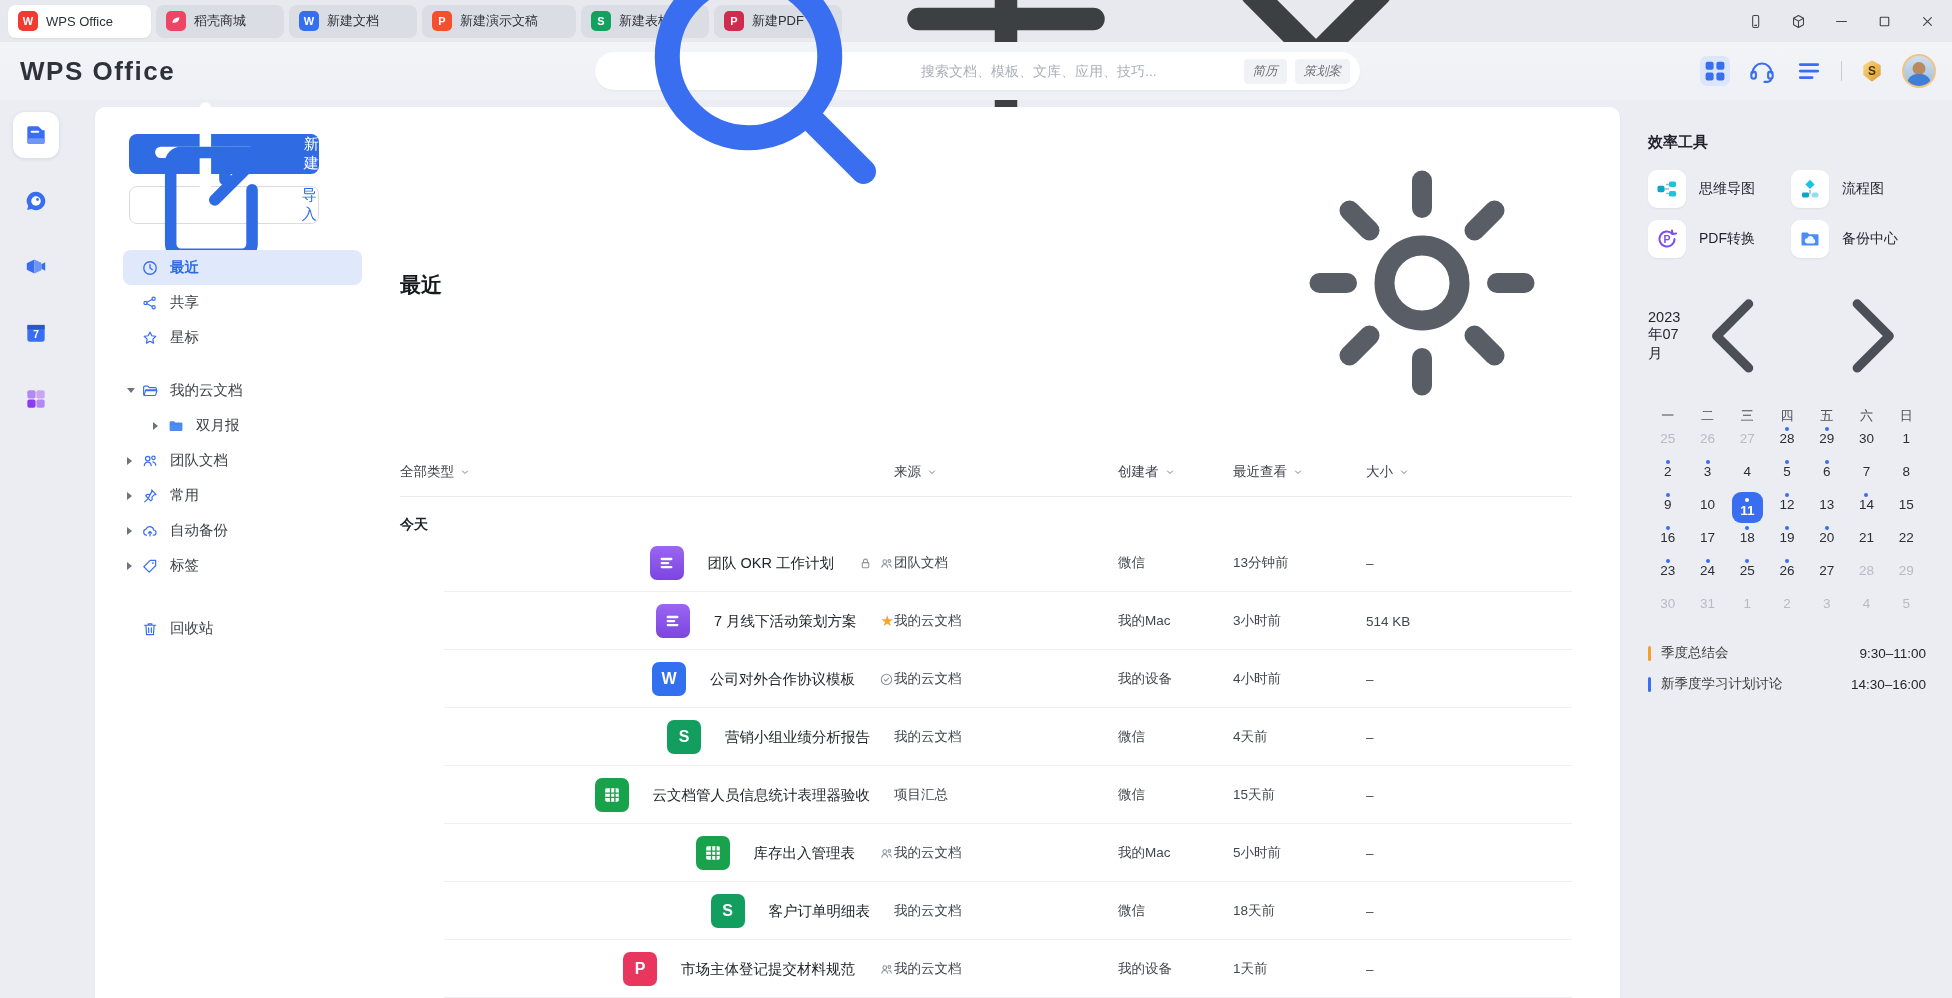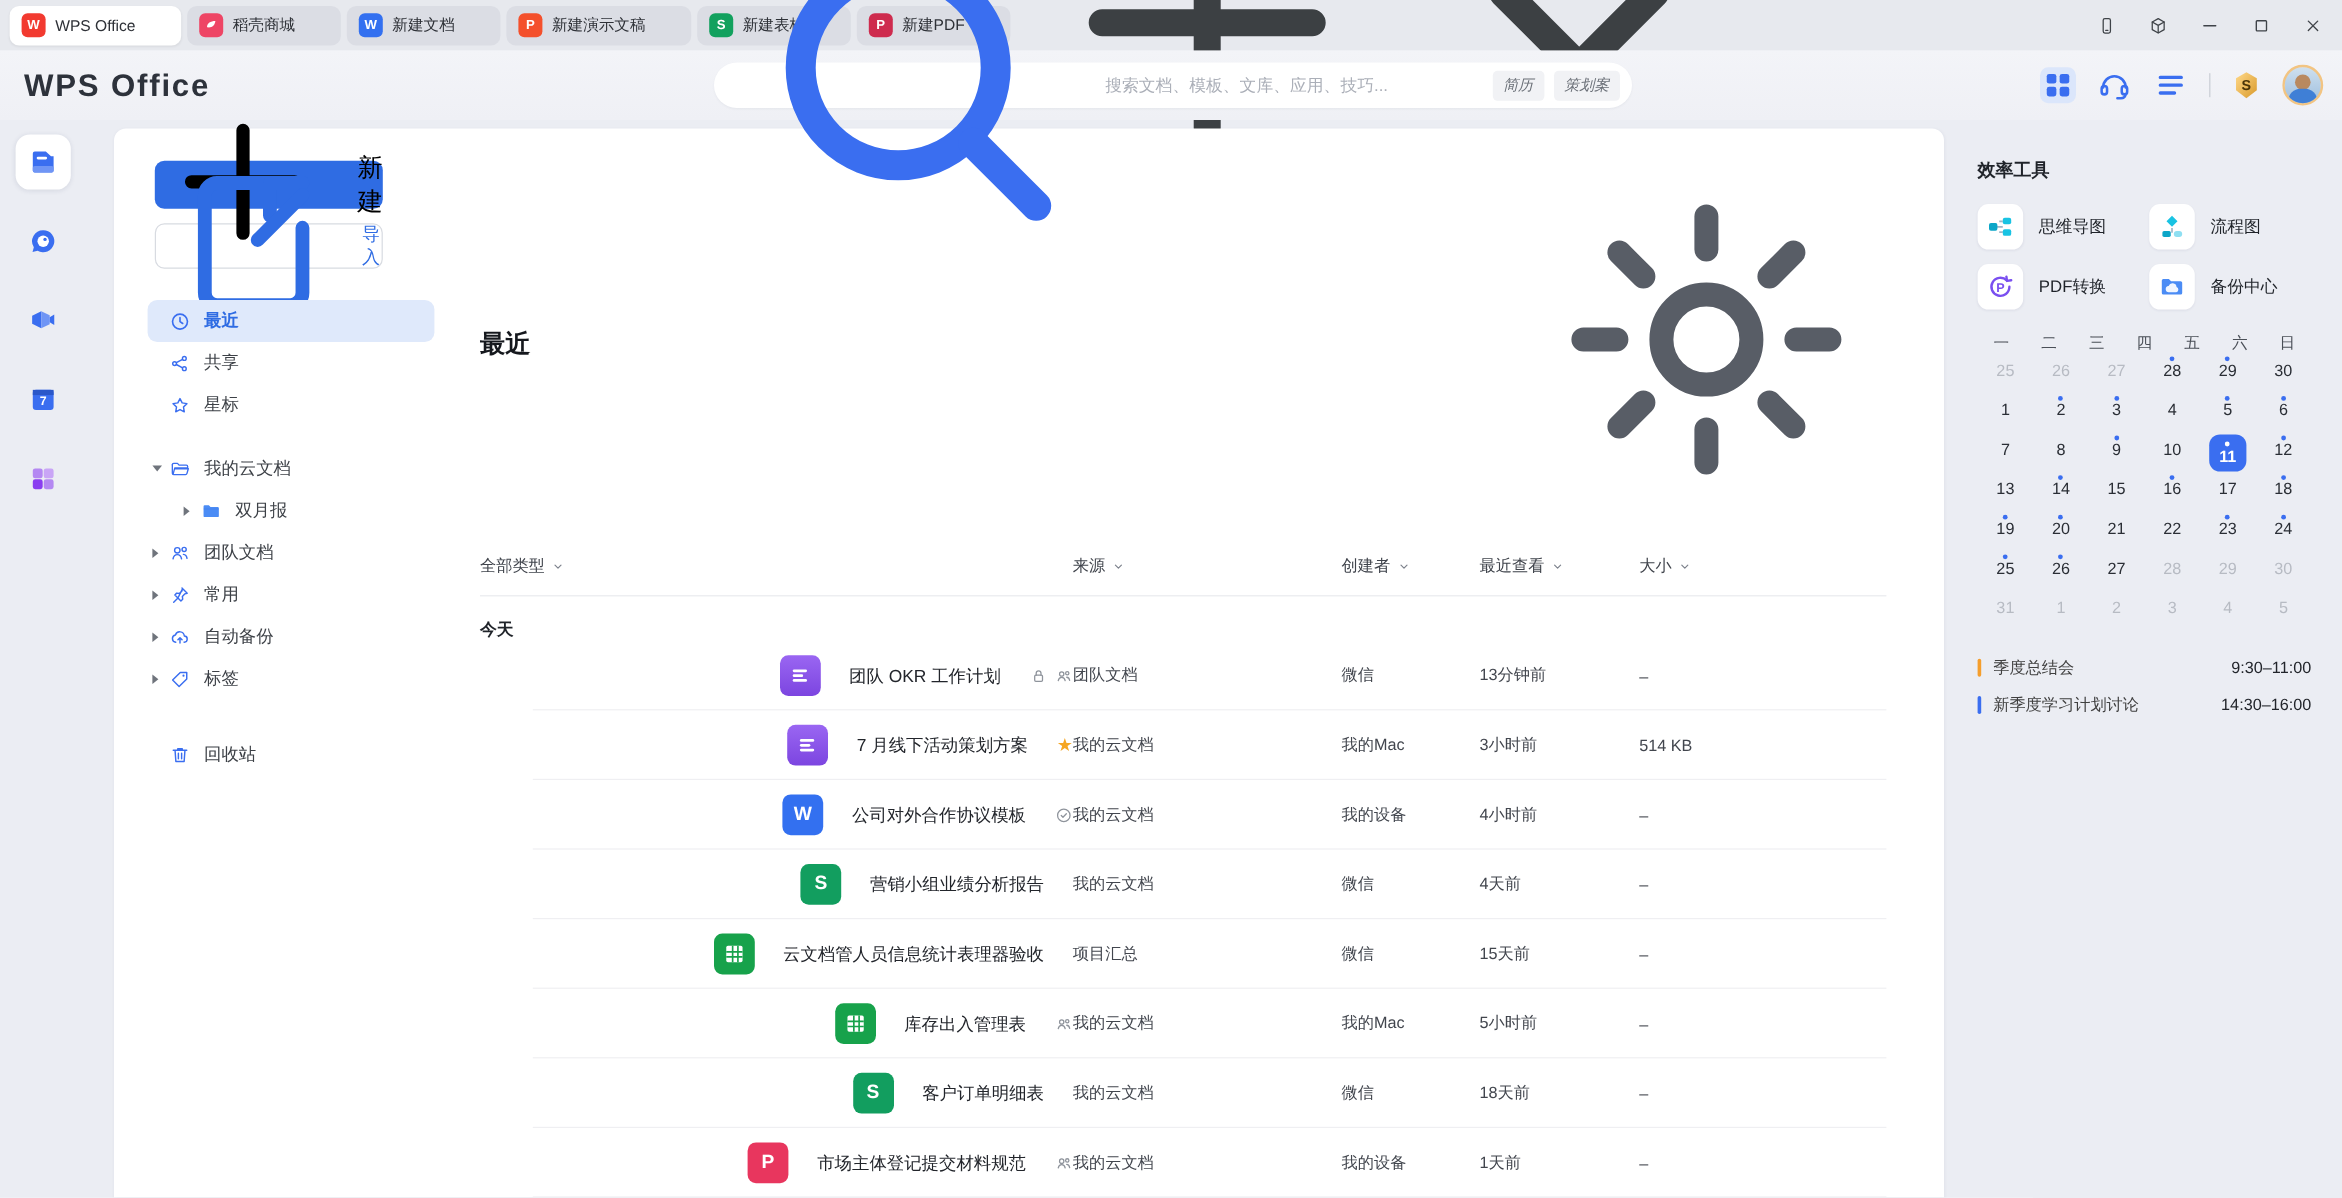--- a/index.html
+++ b/index.html
@@ -52,22 +52,22 @@
   .rail-item { width:46px; height:46px; display:flex; align-items:center; justify-content:center; border-radius:12px; }
   .rail-item.active { background:#fff; box-shadow:0 1px 4px rgba(30,40,80,.10); }
   .rail-glyph { width:26px; height:26px; }
 
   
   .card { flex:1; background:#fff; margin:7px 0 0 23px; border-radius:10px 10px 0 0;
           box-shadow:0 1px 3px rgba(30,40,80,.05); display:flex; min-width:0; }
 
   
   .sidebar { width:285px; flex:none; padding:27px 18px 0 28px; }
-  .btn-new { width:190px; height:40px; margin-left:6px; border-radius:8px; background:#2f6ce3; color:#000000;
-             font-size:21px; display:flex; align-items:center; justify-content:center; gap:22px; cursor:pointer; }
+  .btn-new { width:190px; height:40px; margin-left:6px; border-radius:8px; background:#2f6ce3; color:#ffffff;
+             font-size:15px; display:flex; align-items:center; justify-content:center; gap:22px; cursor:pointer; }
   .btn-new .si { width:16px; height:16px; }
   .btn-import { width:190px; height:38px; margin:12px 0 0 6px; border-radius:8px; background:#fff; border:1px solid #d8dbe1;
              color:#2f6ce3; font-size:15px; display:flex; align-items:center; justify-content:center; gap:9px; cursor:pointer; }
   .btn-import .si { width:16px; height:16px; }
   .nav { margin-top:26px; }
   .nav-item { height:35px; display:flex; align-items:center; border-radius:8px; padding:0 10px 0 18px;
               font-size:14.5px; color:#3d4147; cursor:pointer; position:relative; }
   .nav-item .si { width:18px; height:18px; color:#3a6ef0; margin-right:11px; flex:none; }
   .nav-item.active { background:#dfe9fb; color:#2f6ce3; font-weight:bold; }
   .nav-gap { height:18px; }
@@ -113,21 +113,21 @@
   .tool-tile svg { width:24px; height:24px; }
   .tool-label { font-size:14px; color:#1f2329; }
   .cal-head { margin-top:40px; display:flex; align-items:center; justify-content:space-between; }
   .cal-add { color:#1f2329; } .cal-add .si { width:17px; height:17px; }
   .cal-month-row { margin-top:16px; display:flex; align-items:center; }
   .cal-month { font-size:14.5px; color:#1f2329; }
   .cal-nav { margin-left:auto; display:flex; gap:26px; color:#4b5058; }
   .cal-nav .si { width:13px; height:13px; }
   .cal-week { margin-top:14px; display:grid; grid-template-columns:repeat(7,1fr); }
   .cal-week span { text-align:center; font-size:13px; color:#4a4f57; }
-  .cal-grid { display:grid; grid-template-columns:repeat(6,1fr); }
+  .cal-grid { display:grid; grid-template-columns:repeat(7,1fr); }
   .daycell { height:33px; display:flex; flex-direction:column; align-items:center; justify-content:flex-start; cursor:pointer; }
   .ddot { width:4px; height:4px; border-radius:50%; background:#3a6ef0; margin:2px 0 1px; }
   .ddot.hide { visibility:hidden; }
   .dnum { font-size:13.5px; color:#2a2e35; line-height:1; }
   .dnum.muted { color:#b7bbc3; }
   .selbox { width:31px; height:31px; margin-top:1px; background:#3a6ef0; border-radius:9px; display:flex;
             flex-direction:column; align-items:center; justify-content:center; }
   .selbox .ddot { background:#fff; margin:0 0 2px; }
   .selbox .dnum { color:#fff; font-weight:bold; }
   .events { margin-top:15px; }
@@ -684,20 +684,31 @@
             <span class="tool-tile">
               <svg viewBox="0 0 24 24">
                 <path d="M3.5 6.8A1.3 1.3 0 014.8 5.5h4.6l1.8 1.8h8A1.3 1.3 0 0120.5 8.6v8.6a1.3 1.3 0 01-1.3 1.3H4.8a1.3 1.3 0 01-1.3-1.3z" fill="#4b8cf5"></path>
                 <path d="M9.5 16.5a2.6 2.6 0 01-.3-5.2 3.4 3.4 0 016.6.8 2.3 2.3 0 01-.3 4.4z" fill="#fff" opacity=".92"></path>
               </svg>
             </span>
             <span class="tool-label">备份中心</span>
           </div>
         </div>
 
+      <div class="cal-month-row">
+        <span class="cal-month">2023年07月</span>
+        <span class="cal-nav">
+          <span><svg class="si" viewBox="0 0 24 24" fill="none" stroke="currentColor" stroke-width="2" stroke-linecap="round" stroke-linejoin="round" style="width:100%;height:100%">
+                <path d="M15 5l-7 7 7 7"></path>
+              </svg></span>
+          <span><svg class="si" viewBox="0 0 24 24" fill="none" stroke="currentColor" stroke-width="2" stroke-linecap="round" stroke-linejoin="round" style="width:100%;height:100%">
+                <path d="M9 5l7 7-7 7"></path>
+              </svg></span>
+        </span>
+      </div>
       <div class="cal-week" id="calWeek">
           <span>一</span>
           <span>二</span>
           <span>三</span>
           <span>四</span>
           <span>五</span>
           <span>六</span>
           <span>日</span>
         </div>
       <div class="cal-grid" id="calGrid">

